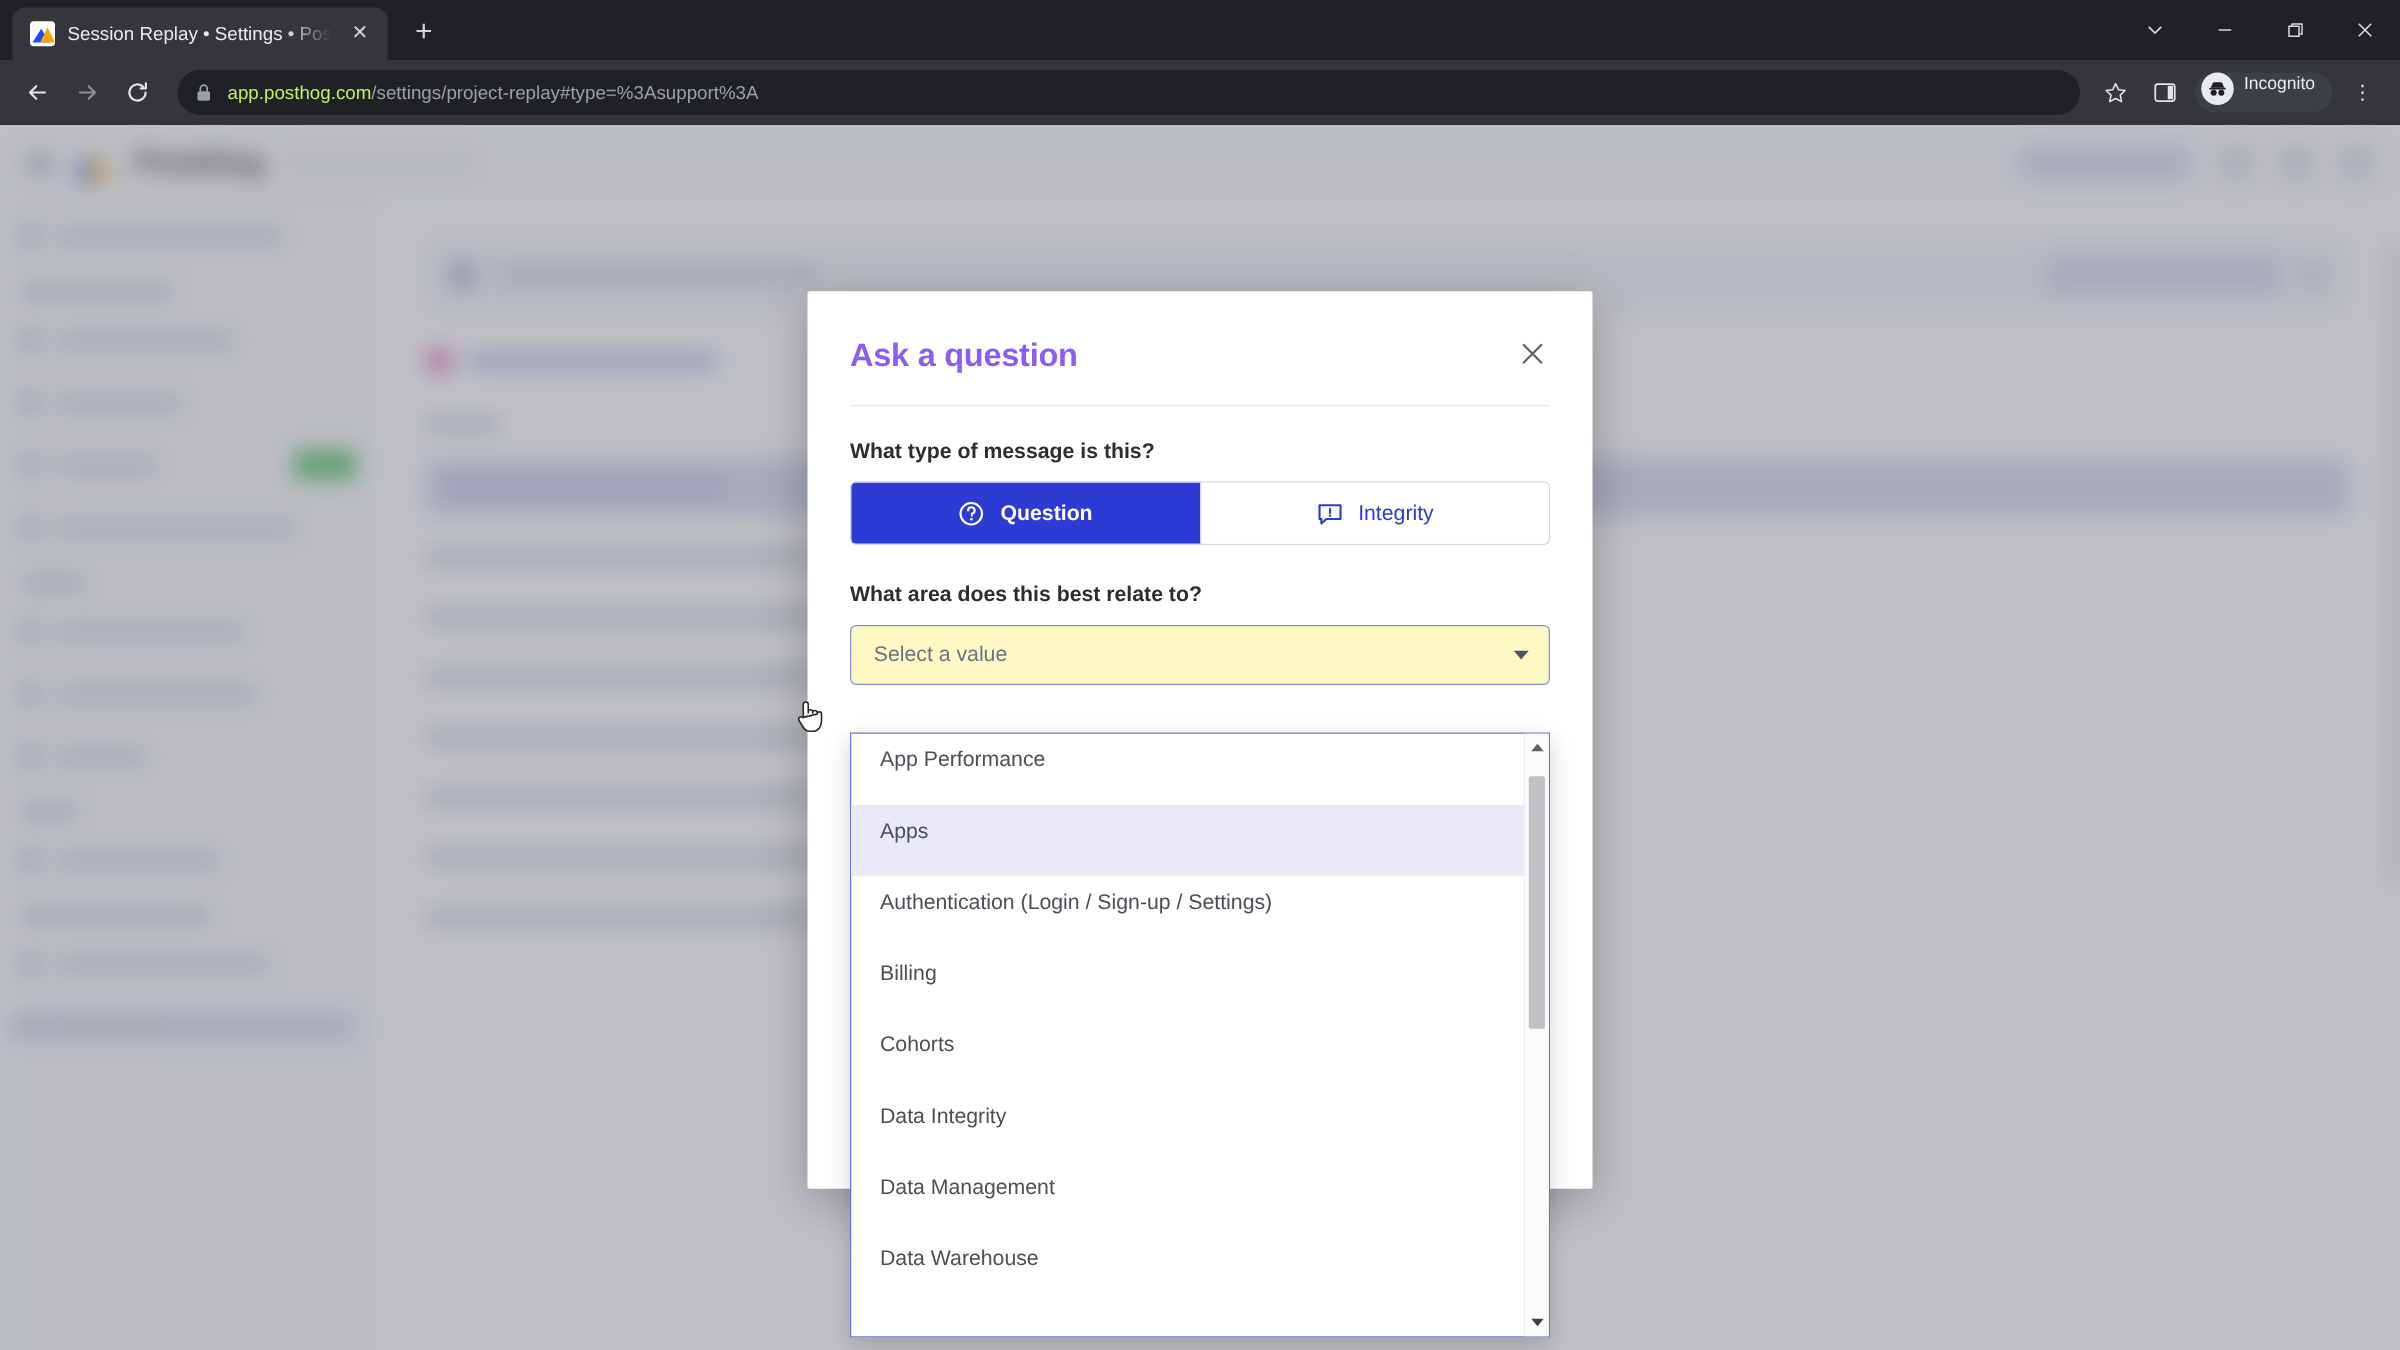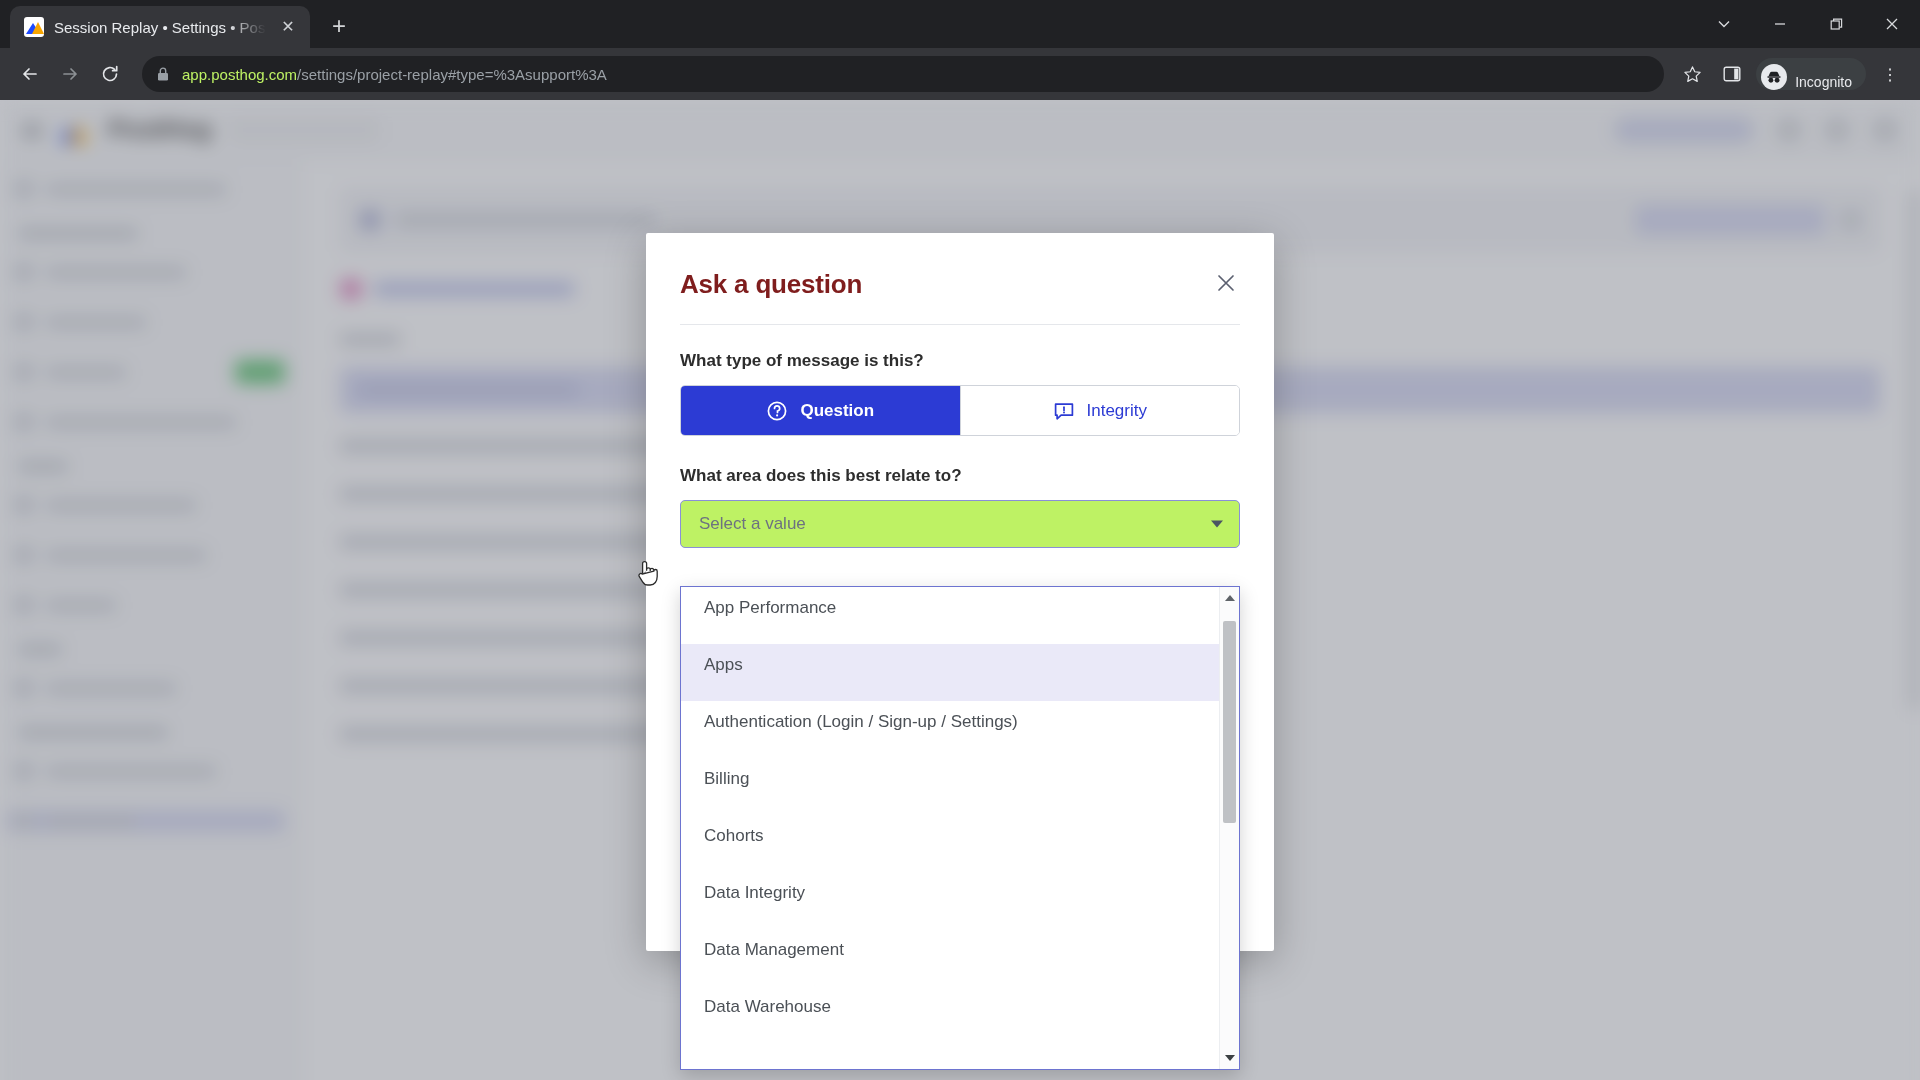--- a/index.html
+++ b/index.html
@@ -92,21 +92,21 @@
   }
   .lock-icon { width: 14px; height: 16px; flex: none; }
   .url { font-size: 15px; color: #9aa0a6; white-space: nowrap; }
   .url b { color: #bef264; font-weight: 400; }
   .tb-icon {
     width: 36px; height: 36px; flex: none;
     display: flex; align-items: center; justify-content: center;
     color: #e3e5e8; border-radius: 50%;
   }
   .incognito-chip {
-    height: 32px; display: flex; align-items: flex-end; gap: 8px;
+    height: 32px; display: flex; align-items: flex-start; gap: 8px;
     background: #3c4043; border-radius: 16px;
     padding: 0 14px 0 5px; margin: 0 2px;
   }
   .incognito-avatar {
     width: 26px; height: 26px; border-radius: 50%;
     background: #e8eaed; display: flex; align-items: center; justify-content: center;
   }
   .incognito-label { color: #e8eaed; font-size: 14px; }
 
   
@@ -176,21 +176,21 @@
     position: absolute;
     left: 646px; top: 233px; width: 628px; height: 718px;
     background: #ffffff;
     box-shadow: 0 10px 40px rgba(0,0,0,.25);
     border-radius: 2px;
   }
   .modal-head {
     display: flex; align-items: flex-start;
     padding: 36px 34px 0 34px;
   }
-  .modal-title { font-size: 26px; font-weight: bold; color: #7f1d1d; letter-spacing: -.2px; }
+  .modal-title { font-size: 26px; font-weight: bold; color: #8b5cf6; letter-spacing: -.2px; }
   .modal-close {
     margin-left: auto; width: 28px; height: 28px;
     display: flex; align-items: center; justify-content: center;
     color: #6b7280;
   }
   .modal-divider { height: 1px; background: #e5e7eb; margin: 24px 34px 0 34px; }
   .modal-body { padding: 26px 34px 0 34px; }
   .field-label {
     font-size: 17px; font-weight: bold; color: #2d2d2d; margin-bottom: 14px;
   }
@@ -205,21 +205,21 @@
     display: flex; align-items: center; justify-content: center; gap: 12px;
     font-size: 17px; color: #2c3bd4; background: #ffffff;
     border-right: 1px solid #cfd3da;
   }
   .seg:last-child { border-right: 0; }
   .seg.active { background: #2c3bd4; color: #ffffff; font-weight: bold; }
 
   .select-box {
     position: relative;
     height: 48px; width: 100%;
-    background: #bef264; border: 1px solid #8a8fd8; border-radius: 5px;
+    background: #fef9c3; border: 1px solid #8a8fd8; border-radius: 5px;
     display: flex; align-items: center; padding: 0 18px;
   }
   .select-placeholder { font-size: 17px; color: #6d7280; }
   .select-caret {
     position: absolute; right: 16px; top: 50%; transform: translateY(-50%);
     width: 0; height: 0;
     border-left: 6px solid transparent; border-right: 6px solid transparent;
     border-top: 7px solid #4b5563;
   }
 

